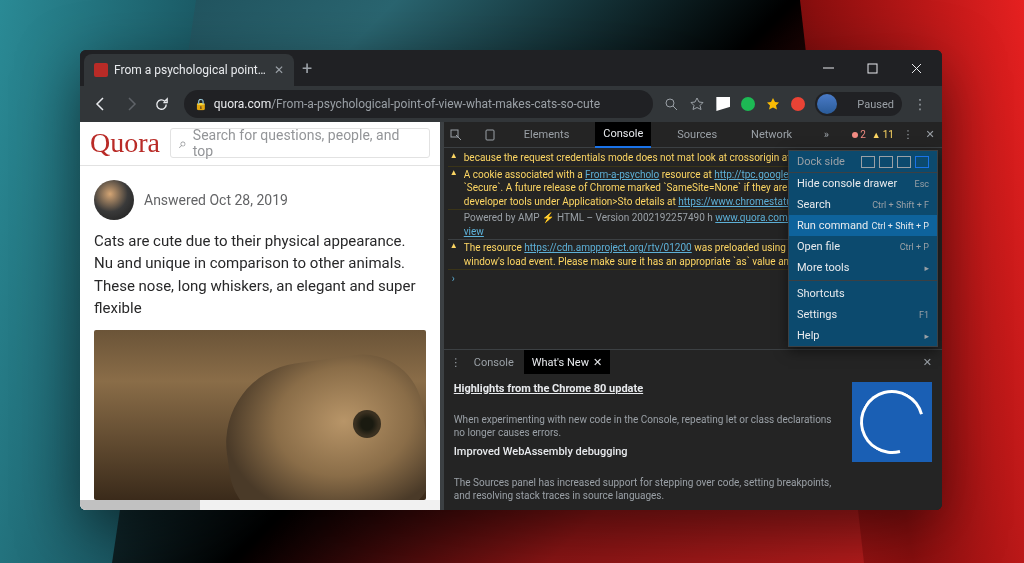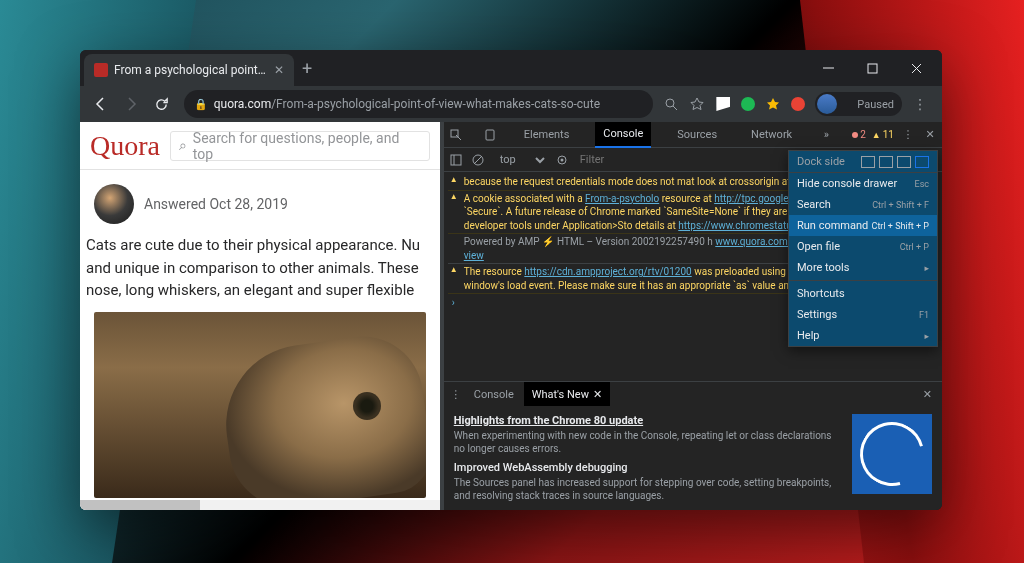--- a/index.html
+++ b/index.html
@@ -33,21 +33,21 @@
 .content-area{flex:1;display:flex;overflow:hidden}
 .page{width:430px;background:#fff;overflow:hidden;position:relative;display:flex;flex-direction:column}
 .quora-header{height:48px;background:#fff;border-bottom:1px solid #e2e2e2;display:flex;align-items:center;padding:0 10px;gap:10px}
 .quora-logo{color:#b92b27;font-family:Georgia,serif;font-weight:normal;font-size:28px}
 .quora-search{flex:1;height:30px;border:1px solid #e2e2e2;border-radius:3px;display:flex;align-items:center;padding:0 8px;gap:6px}
 .search-icon{color:#939598;font-size:14px}
 .search-ph{color:#939598;font-size:14px}
 .answer-meta{display:flex;align-items:center;gap:10px;padding:14px 14px 6px}
 .author-avatar{width:40px;height:40px;border-radius:50%;background:radial-gradient(circle at 40% 35%,#d4a574 0%,#3a3a3a 50%,#1a1a1a 100%)}
 .answered-date{color:#636466;font-size:14px}
-.answer-text{padding:4px 6px 10px;color:#282829;font-size:15px;line-height:1.5}
+.answer-text{padding:4px 14px 10px;color:#282829;font-size:15px;line-height:1.5}
 .cat-image{margin:0 14px;height:186px;background:linear-gradient(180deg,#6b5438 0%,#8a6d48 30%,#3a2a1a 100%);border-radius:2px;position:relative;overflow:hidden}
 .cat-image::before{content:"";position:absolute;right:0;top:30px;width:200px;height:160px;background:radial-gradient(ellipse at 60% 40%,#b89568 0%,#8a6d48 40%,#4a3a28 70%);border-radius:80px 60px 40px 60px;transform:rotate(-8deg)}
 .cat-image::after{content:"";position:absolute;right:45px;top:80px;width:28px;height:28px;background:radial-gradient(circle,#1a1a10 30%,#3a3020 60%);border-radius:50%}
 .page-scrollbar{height:10px;background:#f1f1f1;margin-top:auto}
 .page-scrollbar-thumb{width:120px;height:10px;background:#c1c1c1}
 .splitter{width:4px;background:#3c4043;cursor:ew-resize}
 .devtools{flex:1;background:#242424;display:flex;flex-direction:column;font-size:11px;position:relative}
 .dt-tabs{height:26px;display:flex;align-items:center;padding:0 4px;border-bottom:1px solid #3c4043;gap:18px}
 .dt-tab-icon{width:16px;height:16px;display:flex;align-items:center;justify-content:center;color:#9aa0a6;cursor:pointer}
 .dt-tab{padding:0 8px;height:26px;display:flex;align-items:center;color:#9aa0a6;cursor:pointer;font-size:11px}
@@ -78,21 +78,21 @@
 .dt-menu-sep{height:1px;background:#3c4043;margin:2px 0}
 .dt-drawer{border-top:1px solid #3c4043;background:#242424}
 .drawer-tabs{height:24px;display:flex;align-items:center;padding:0 4px;gap:2px}
 .drawer-tab{padding:0 8px;height:24px;display:flex;align-items:center;color:#9aa0a6;font-size:11px;cursor:pointer}
 .drawer-tab.active{background:#000;color:#e8eaed}
 .drawer-close{margin-left:auto;color:#9aa0a6;cursor:pointer;padding:0 6px}
 .drawer-body{padding:8px 10px;display:flex;gap:10px}
 .drawer-text{flex:1}
 .drawer-title{color:#e8eaed;font-size:11px;font-weight:bold;text-decoration:underline}
 .drawer-h{color:#e8eaed;font-size:11px;font-weight:500;margin-top:6px}
-.drawer-p{color:#9aa0a6;font-size:10px;line-height:1.3;margin-top:2px}
+.drawer-p{color:#9aa0a6;font-size:10px;line-height:1.3;margin-top:18px}
 .drawer-img{width:80px;height:80px;background:#1a5fb4;position:relative;flex-shrink:0}
 .drawer-img::before{content:"";position:absolute;inset:8px;border:3px solid #fff;border-radius:50%;border-right-color:transparent;transform:rotate(30deg)}
 </style>
 </head>
 <body>
 
 <div class="desktop-bg"></div>
 
 <div class="chrome-window">
   <div class="titlebar">
@@ -218,42 +218,20 @@
             </span>
           <span class="badge warn">
               <span style="font-size:9px">▲</span>
               <span>11</span>
             </span>
           <div class="dt-tab-icon">⋮</div>
           <div class="dt-tab-icon">✕</div>
         </div>
       </div>
 
-      <div class="dt-toolbar">
-        <div class="dt-tab-icon">
-            <svg width="12" height="12" viewBox="0 0 12 12">
-              <rect x="1" y="1" width="10" height="10" fill="none" stroke="currentColor"></rect>
-              <line x1="4" y1="1" x2="4" y2="11" stroke="currentColor"></line>
-            </svg>
-          </div>
-        <div class="dt-tab-icon">
-            <svg width="12" height="12" viewBox="0 0 12 12">
-              <circle cx="6" cy="6" r="5" fill="none" stroke="currentColor"></circle>
-              <line x1="2" y1="10" x2="10" y2="2" stroke="currentColor"></line>
-            </svg>
-          </div>
-        <select class="dt-select"><option>top</option></select>
-        <div class="dt-tab-icon">
-            <svg width="12" height="12" viewBox="0 0 12 12">
-              <circle cx="6" cy="6" r="4" fill="none" stroke="currentColor"></circle>
-              <circle cx="6" cy="6" r="1.5" fill="currentColor"></circle>
-            </svg>
-          </div>
-        <input class="dt-filter" placeholder="Filter" style="">
-      </div>
 
       <div class="console-log" id="console-output">
           <div class="log-line warn">because the request credentials mode does not mat look at crossorigin attribute.</div>
           <div class="log-line warn">A cookie associated with a <a>From-a-psycholo</a> resource at <a>http://tpc.googlesyndication.com/</a> wa but without `Secure`. A future release of Chrome marked `SameSite=None` if they are also marked cookies in developer tools under Application&gt;Sto details at <a>https://www.chromestatus.com/feature/</a></div>
           <div class="log-line info">Powered by AMP ⚡ HTML – Version 2002192257490 h <a>www.quora.com/From-a-psychological-point-of-view</a></div>
           <div class="log-line warn">The resource <a>https://cdn.ampproject.org/rtv/01200</a> was preloaded using link preload but not used wi the window's load event. Please make sure it has an appropriate `as` value and it is preloaded intentionally.</div>
           <div class="prompt">›</div>
         </div>
 
       <div class="dt-menu">

